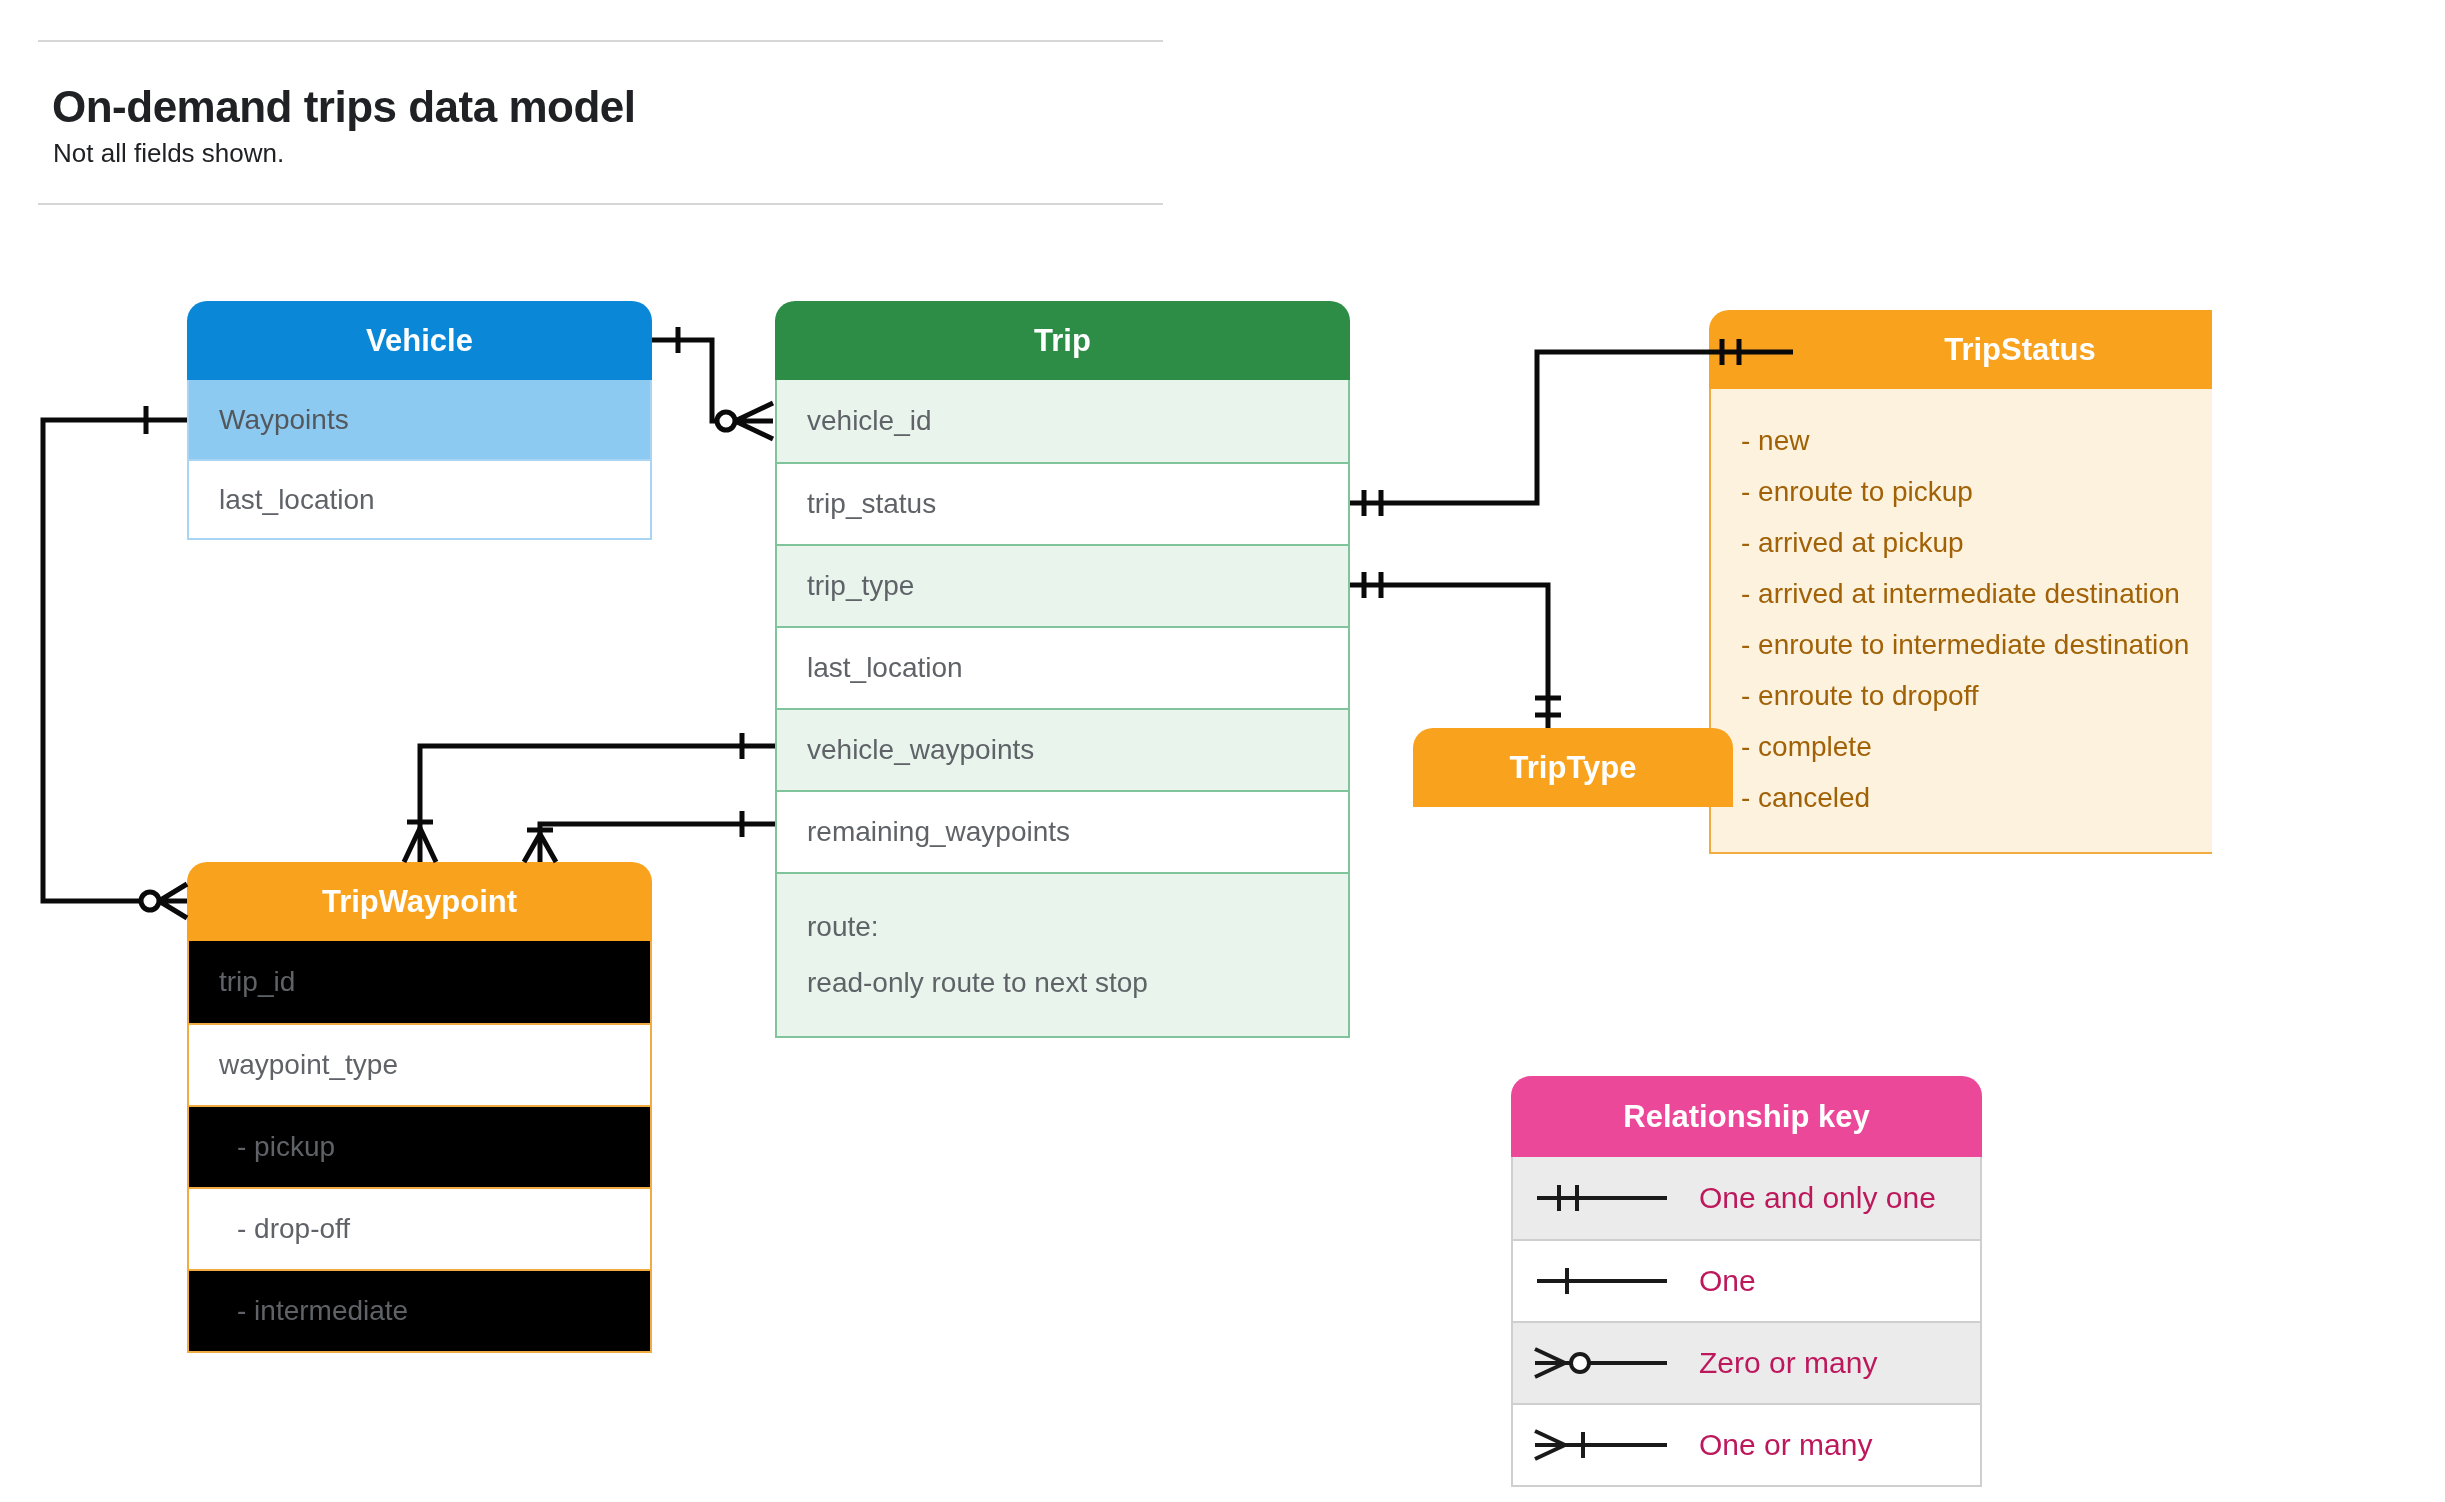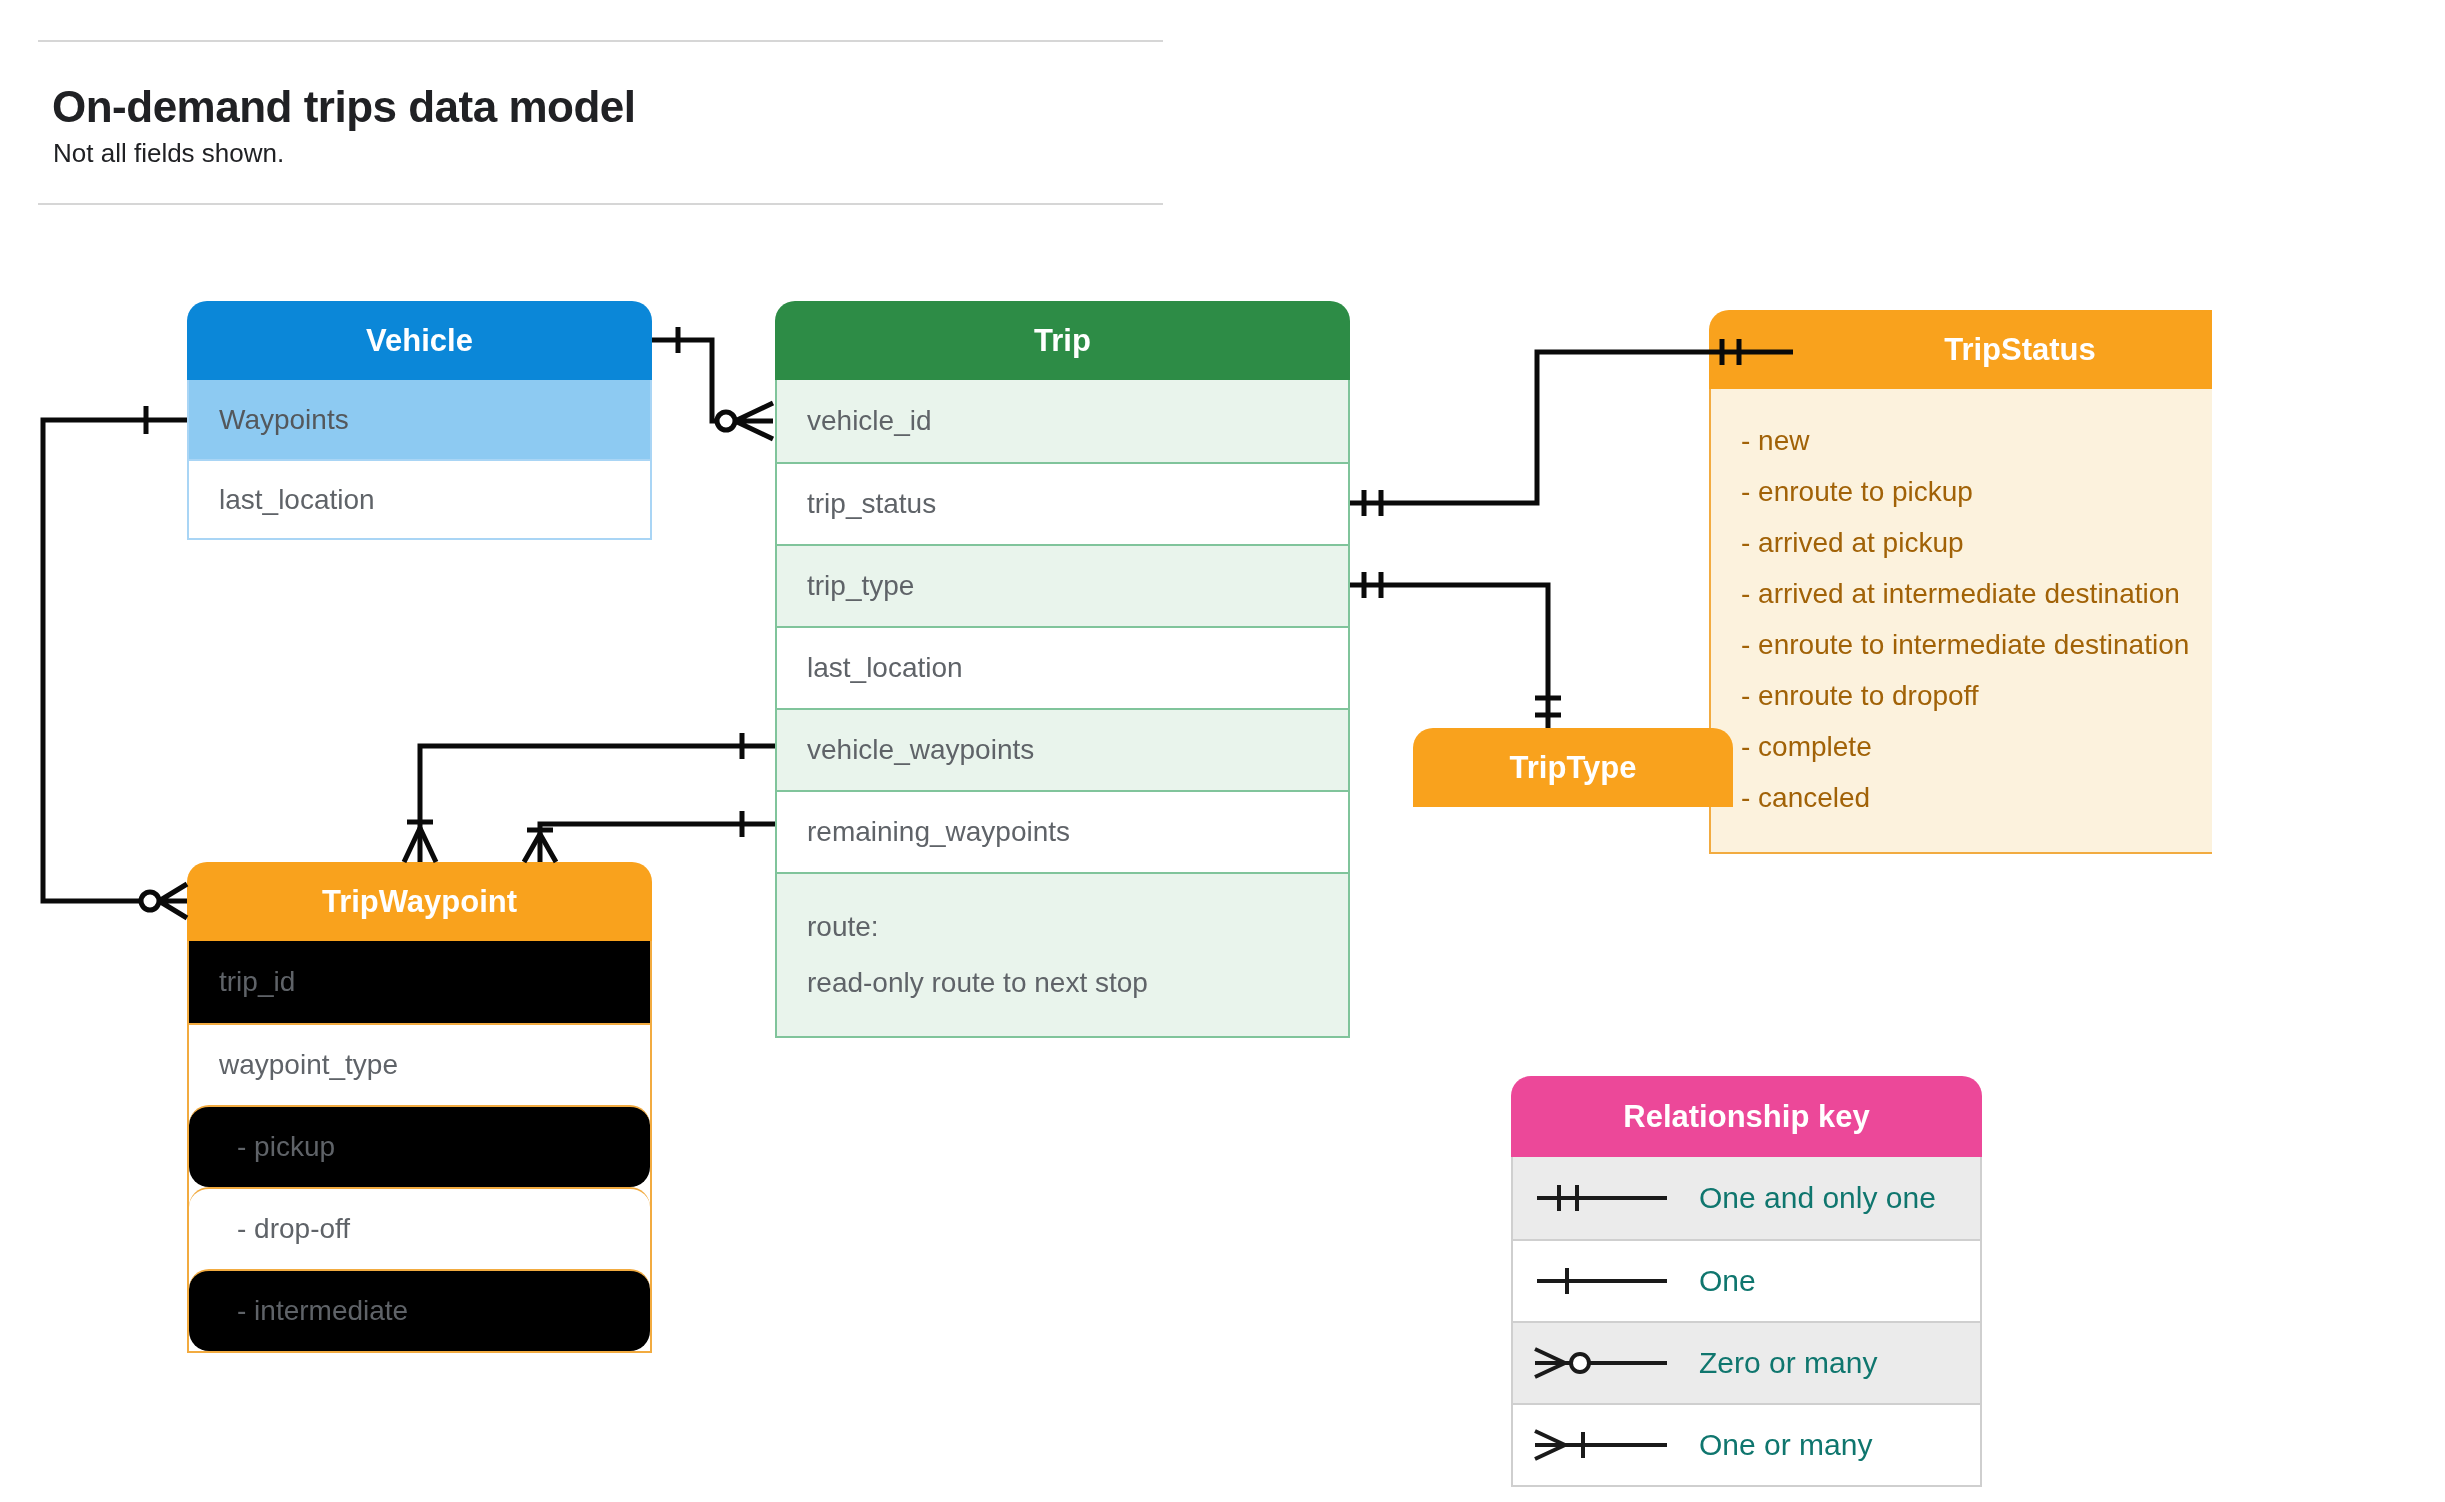--- a/index.html
+++ b/index.html
@@ -12,21 +12,21 @@
   .page-subtitle{position:absolute;left:53px;top:138px;font-size:26px;color:#202124;}
 
   
   .entity{position:absolute;z-index:2;}
   .hd{height:79px;border-radius:20px 20px 0 0;display:flex;align-items:center;justify-content:center;
       color:#fff;font-weight:700;font-size:31px;}
   .rows{box-sizing:border-box;border:2px solid;border-top:none;background:#fff;}
   .row{box-sizing:border-box;height:82px;display:flex;align-items:center;padding-left:30px;
        font-size:28px;color:#5f6368;border-top:2px solid;}
   .row:first-child{border-top:none;}
-  .indent{padding-left:48px;border-radius:20px;}
+  .indent{padding-left:48px;}
 
   
   .vehicle{left:187px;top:301px;width:465px;}
   .vehicle .hd{background:#0b87d8;}
   .vehicle .rows{border-color:#a9d5f5;}
   .vehicle .row{height:79px;border-top-color:#a9d5f5;}
   .vehicle .row.hl{background:#8dcaf2;color:#54585c;}
 
   
   .trip{left:775px;top:301px;width:575px;}
@@ -51,21 +51,21 @@
                   height:150px;padding:20px 0 0 30px;}
   .triptype .item{font-size:28px;color:#5f6368;line-height:52px;}
   .tripwaypoint{left:187px;top:862px;width:465px;}
 
   
   .key{left:1511px;top:1076px;width:471px;}
   .key .hd{background:#ec4899;height:81px;font-size:31px;}
   .key .rows{border-color:#cfcfcf;}
   .key .row{border-top-color:#cfcfcf;padding-left:14px;}
   .key .row.tint{background:#ebebeb;}
-  .key .lbl{font-size:30px;color:#0f766e;margin-left:22px;}
+  .key .lbl{font-size:30px;color:#be185d;margin-left:22px;}
   .key svg{flex:0 0 auto;}
 
   
   .wires{position:absolute;left:0;top:0;z-index:5;pointer-events:none;}
   .wires path{stroke:#0a0a0a;stroke-width:5;fill:none;}
   .wires circle{stroke:#0a0a0a;stroke-width:5;fill:#fff;}
   .keysym path{stroke:#1a1a1a;stroke-width:4;fill:none;}
   .keysym circle{stroke:#1a1a1a;stroke-width:4;fill:#fff;}
 </style>
 </head>

